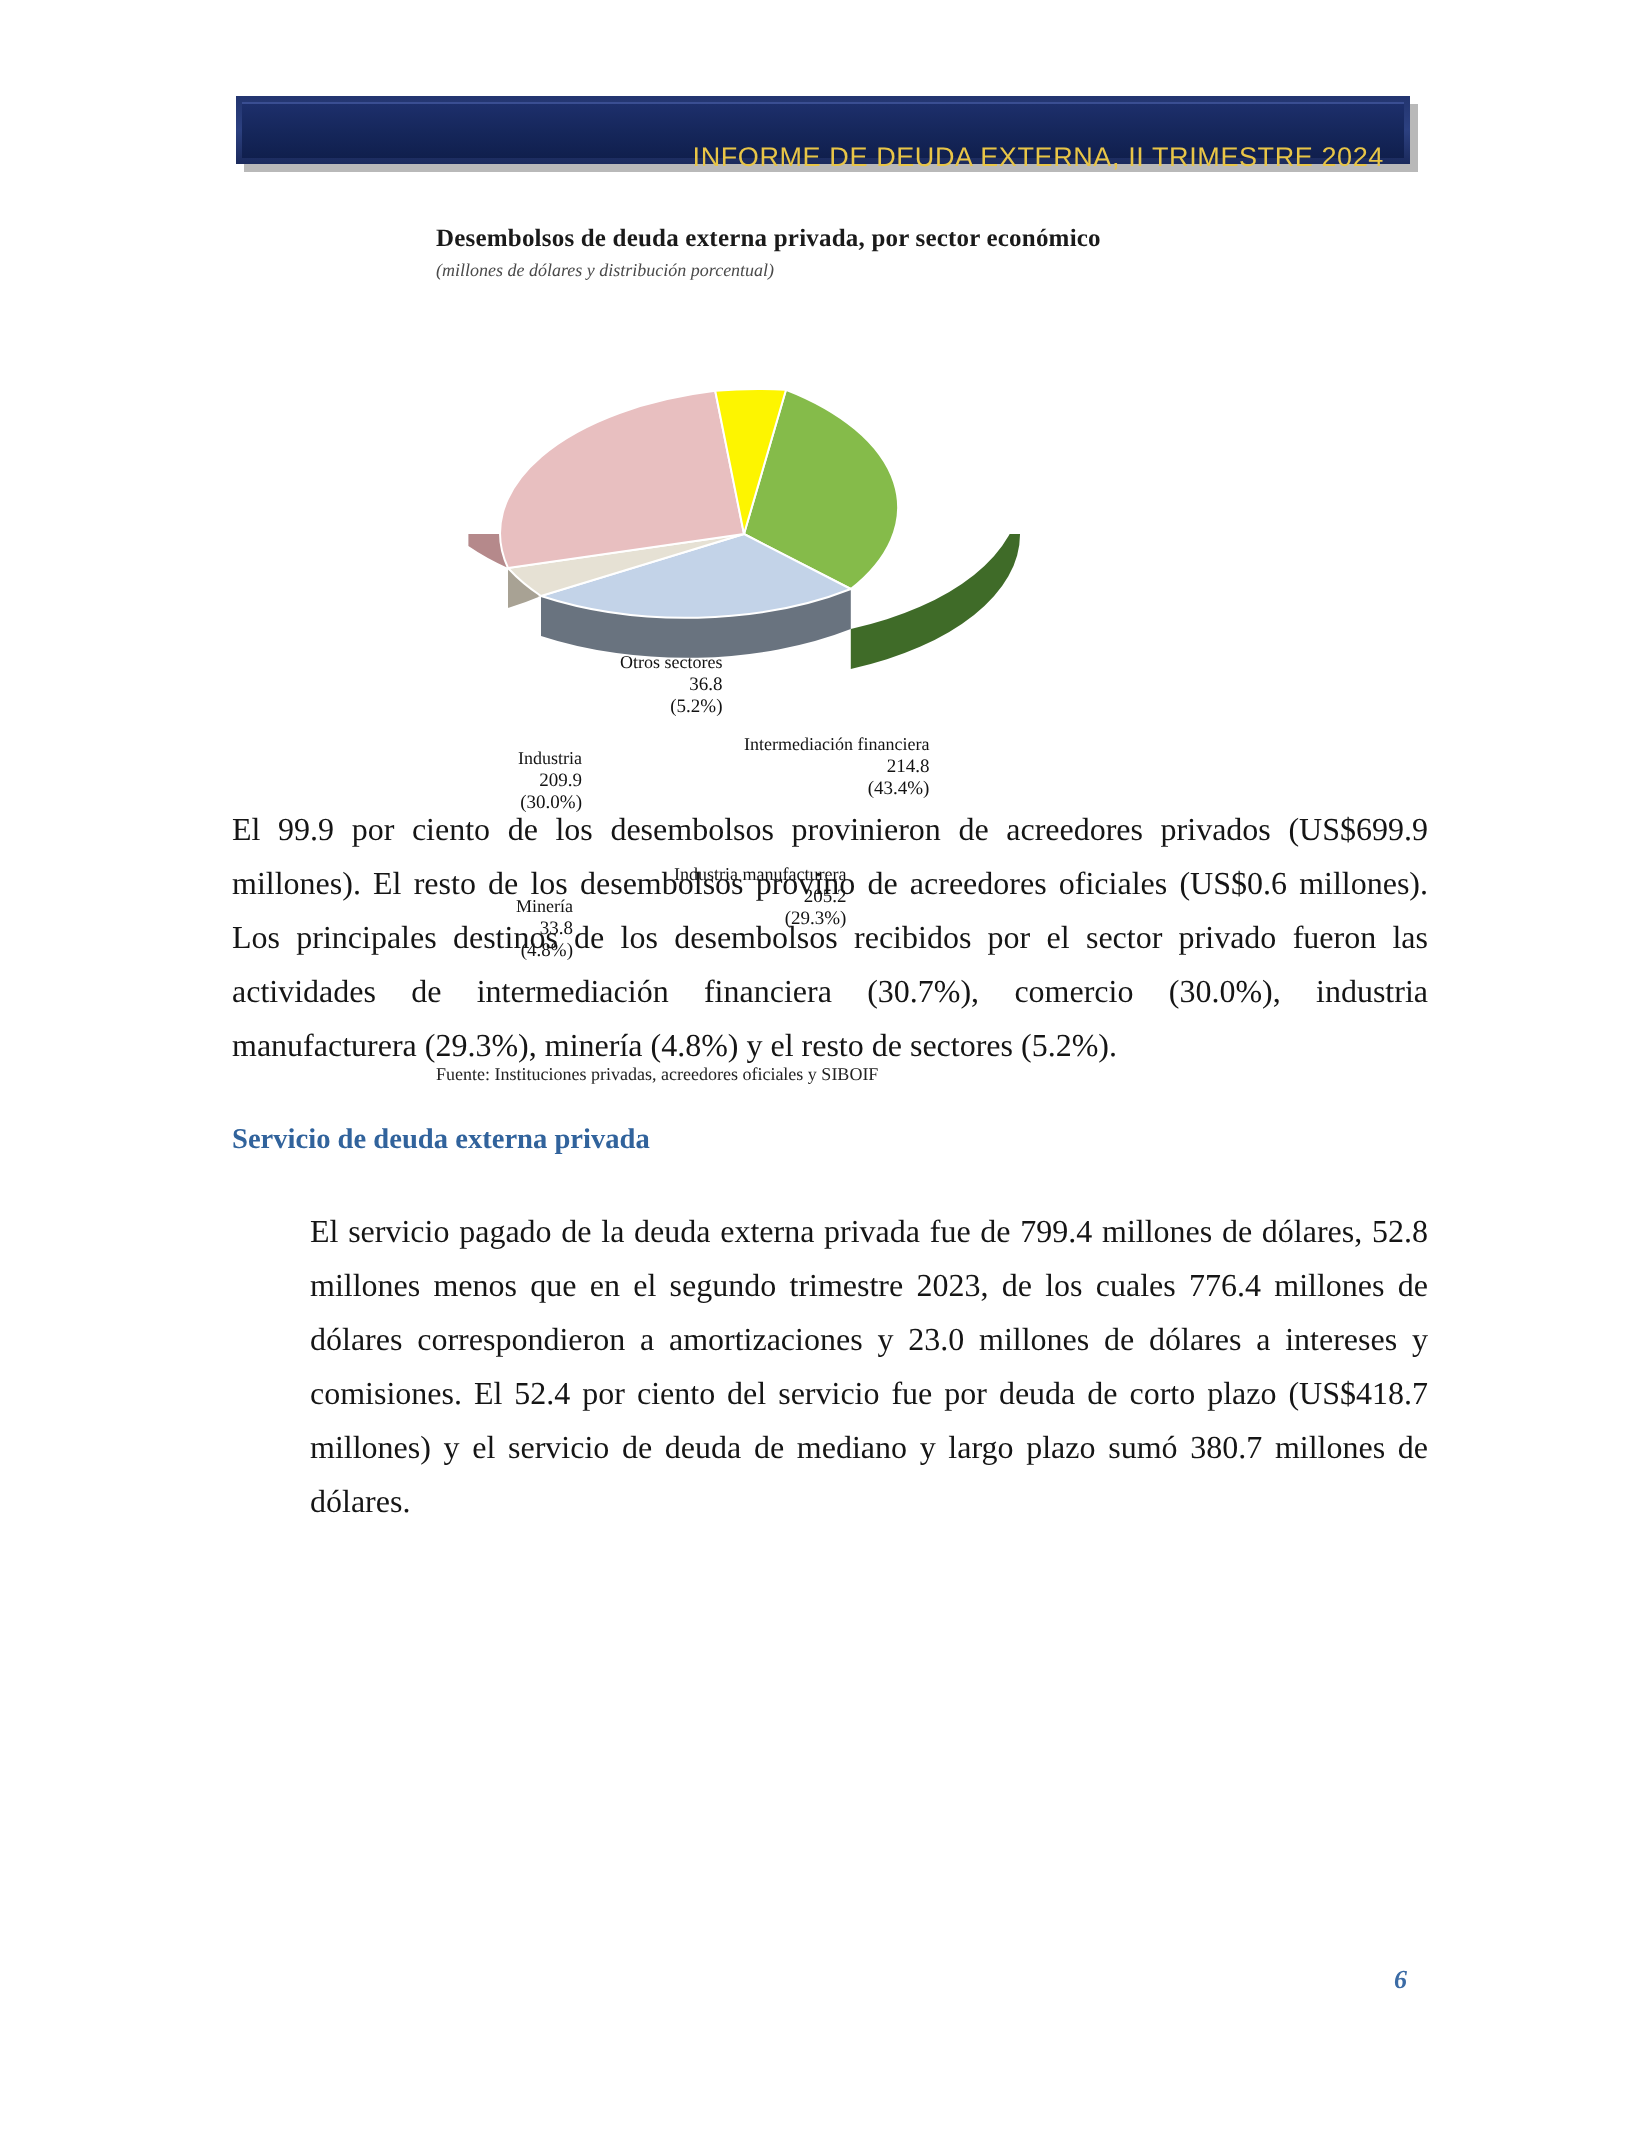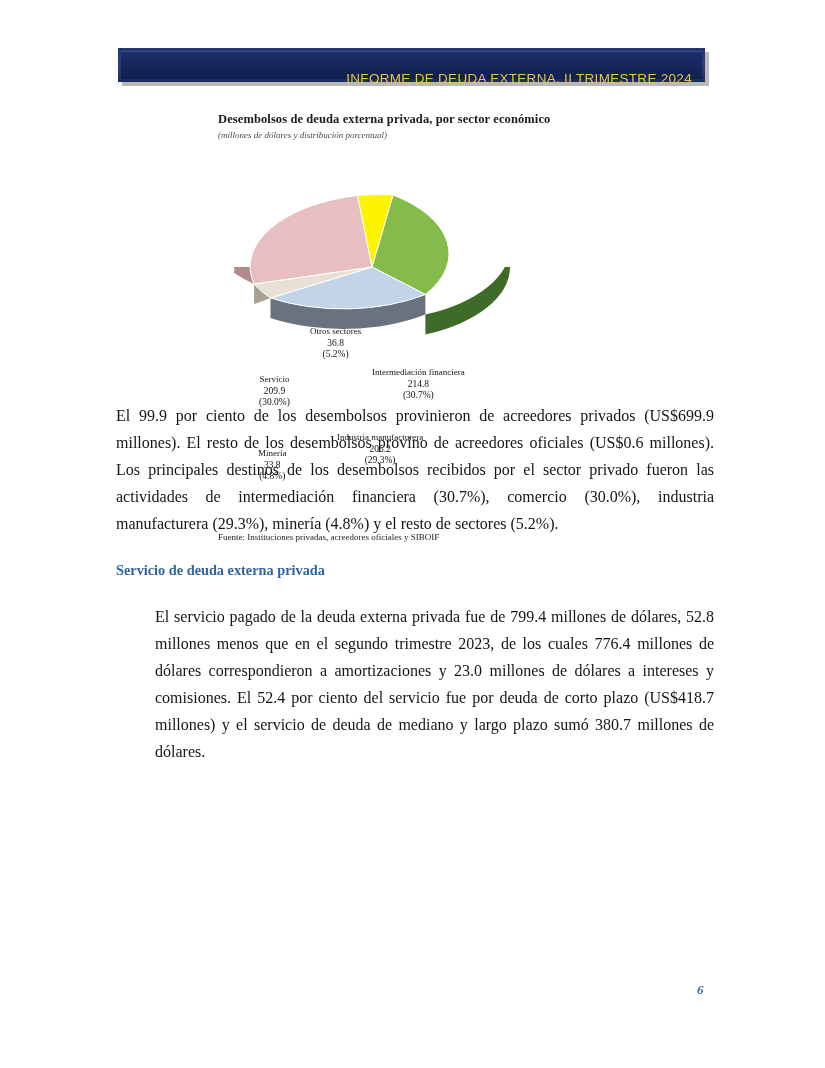--- a/index.html
+++ b/index.html
@@ -102,21 +102,21 @@
     height: 190px;
   }
   .pie-svg {
     position: absolute;
     left: 0;
     top: 0;
   }
 
   .pie-label {
     position: absolute;
-    text-align: center;
+    text-align: right;
     font-size: 9px;
     line-height: 11.5px;
     color: #121212;
     white-space: nowrap;
     pointer-events: none;
   }
   .pie-label .lname { font-size: 9px; }
   .pie-label .lval  { font-size: 9.5px; }
   .pie-label .lpct  { font-size: 9.5px; }
 
@@ -223,37 +223,37 @@
 
     <div class="pie-label lbl-otros">
       <div class="lname">Otros sectores</div>
       <div class="lval">36.8</div>
       <div class="lpct">(5.2%)</div>
     </div>
 
     <div class="pie-label lbl-inter">
       <div class="lname">Intermediación financiera</div>
       <div class="lval">214.8</div>
-      <div class="lpct">(30.7%)</div>
+      <div class="lpct">(43.4%)</div>
     </div>
 
     <div class="pie-label lbl-indus">
       <div class="lname">Industria manufacturera</div>
       <div class="lval">205.2</div>
       <div class="lpct">(29.3%)</div>
     </div>
 
     <div class="pie-label lbl-min">
       <div class="lname">Minería</div>
       <div class="lval">33.8</div>
       <div class="lpct">(4.8%)</div>
     </div>
 
     <div class="pie-label lbl-com">
-      <div class="lname">Servicio</div>
+      <div class="lname">Industria</div>
       <div class="lval">209.9</div>
       <div class="lpct">(30.0%)</div>
     </div>
 
     <div class="chart-source">Fuente: Instituciones privadas, acreedores oficiales y SIBOIF</div>
   </div>
 </div>
 
 <div class="doc-body">
   <p class="para">El 99.9 por ciento de los desembolsos provinieron de acreedores privados (US$699.9 millones). El resto de los desembolsos provino de acreedores oficiales (US$0.6 millones). Los principales destinos de los desembolsos recibidos por el sector privado fueron las actividades de intermediación financiera (30.7%), comercio (30.0%), industria manufacturera (29.3%), minería (4.8%) y el resto de sectores (5.2%).</p>

